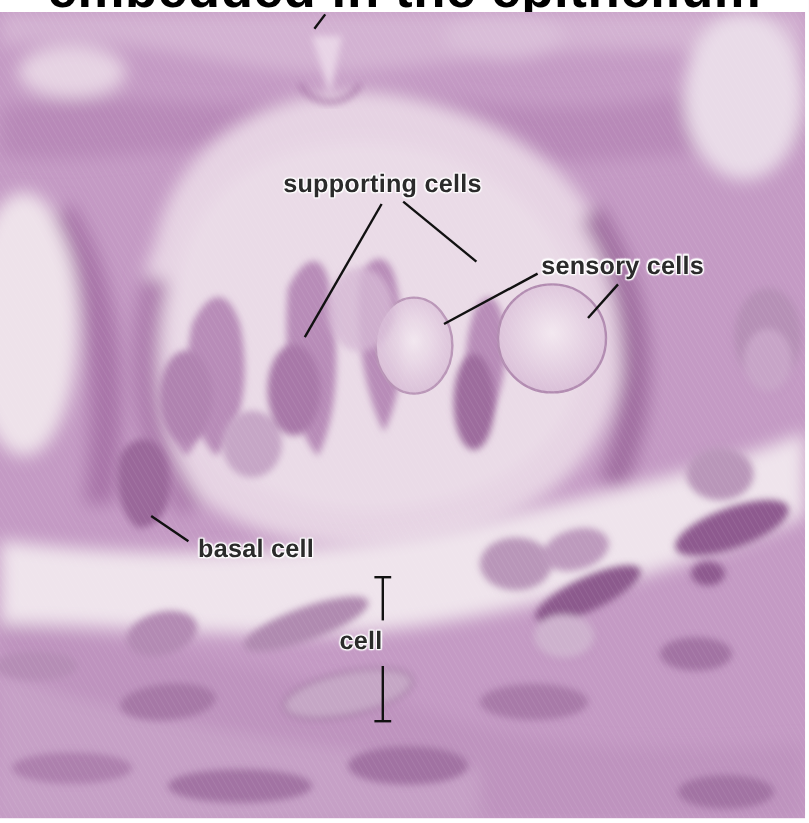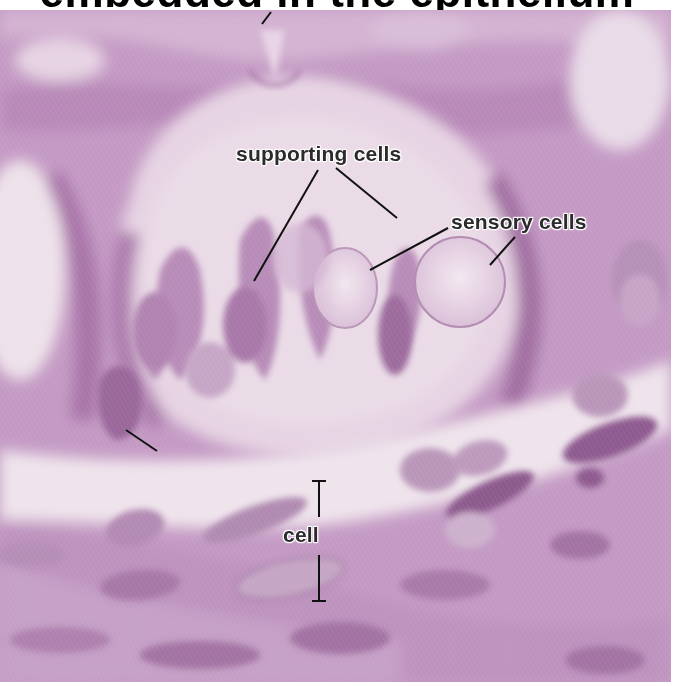--- a/index.html
+++ b/index.html
@@ -152,17 +152,18 @@
 
       <line x1="319" y1="555" x2="319" y2="601"></line>
       <line x1="312" y1="601" x2="326" y2="601"></line>
 
       <line x1="271" y1="12" x2="262" y2="24"></line>
     </g>
   </svg>
 
   <div class="label" style="left:451px; top:200px;">sensory cells</div>
   <div class="label" style="left:236px; top:132px;">supporting cells</div>
+  <div class="label" style="left:165px; top:436px;">basal cell</div>
   <div class="label" style="left:283px; top:513px;">cell</div>
 </div>
 
 <div class="right-band"></div>
 <div class="bottom-band"></div>
 
 </body></html>

